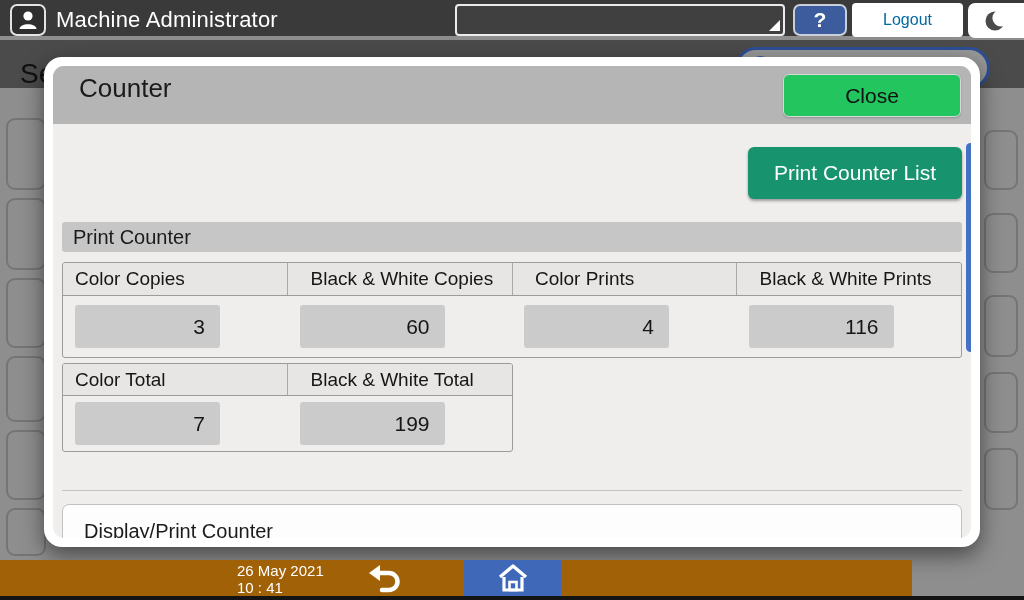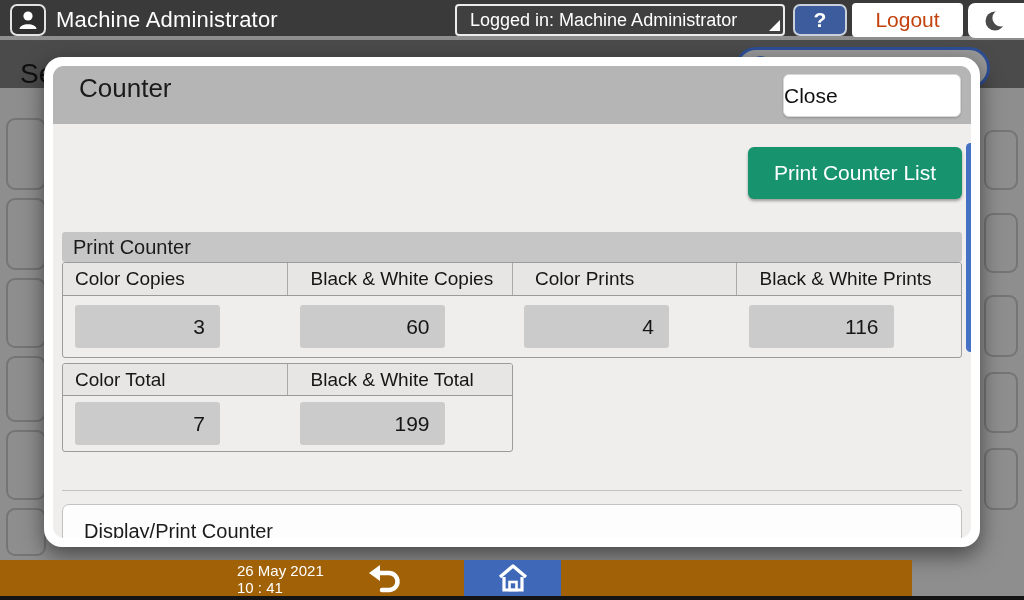--- a/index.html
+++ b/index.html
@@ -18,21 +18,21 @@
     color:#fff; font-size:22px; font-weight:500; letter-spacing:.2px; }
   .login-dd { position:absolute; left:455px; top:4px; width:330px; height:32px;
     border:2px solid #ececec; border-radius:4px; color:#fff; font-size:18px;
     display:flex; align-items:center; padding-left:13px; background:#404040; }
   .dd-corner { position:absolute; right:3px; bottom:3px; width:0; height:0;
     border-left:11px solid transparent; border-bottom:11px solid #fff; }
   .help-btn { position:absolute; left:793px; top:4px; width:54px; height:32px;
     background:#3d5c9d; border:2px solid #c9cfdb; border-radius:7px; color:#fff;
     font-size:21px; font-weight:bold; display:flex; align-items:center; justify-content:center; }
   .logout-btn { position:absolute; left:852px; top:3px; width:111px; height:34px;
-    background:#fff; border-radius:4px; color:#c2410c; font-size:21px;
+    background:#fff; border-radius:4px; color:#0369a1; font-size:16px;
     display:flex; align-items:center; justify-content:center; }
   .moon-btn { position:absolute; left:968px; top:3px; width:62px; height:35px;
     background:#fff; border-radius:7px; display:flex; align-items:center; justify-content:flex-start; padding-left:14px; }
 
   
   .bg-headerband { position:absolute; left:0; top:40px; width:1024px; height:48px; background:#4b4b4b; z-index:1; }
   .bg-title { position:absolute; left:20px; top:58px; font-size:28px; color:#101010; z-index:2; }
   .bg-tile { position:absolute; border:2px solid #757575; border-radius:9px; z-index:2; }
   .bg-search { position:absolute; left:735px; top:47px; width:255px; height:42px;
     border:3px solid #2d4f97; border-radius:22px; background:#989898; z-index:3; }
@@ -41,30 +41,30 @@
 
   
   .dialog { position:absolute; left:44px; top:57px; width:936px; height:490px;
     background:#fff; border-radius:18px; padding:9px; z-index:10;
     box-shadow:0 8px 22px rgba(0,0,0,.5); }
   .dialog-inner { position:relative; width:918px; height:472px; border-radius:11px;
     overflow:hidden; background:#efeeec; }
   .dialog-header { position:absolute; left:0; top:0; width:918px; height:58px; background:#b5b5b5; }
   .dialog-title { position:absolute; left:26px; top:0; height:45px; display:flex; align-items:center;
     font-size:26px; color:#1b1b1b; }
-  .close-btn { position:absolute; right:10px; top:8px; width:178px; height:43px; background:#ffffff;
+  .close-btn { position:absolute; right:10px; top:8px; width:178px; height:43px; background:#22c55e;
     border:1px solid #d8d8d8; border-radius:6px; font-size:21px; color:#111;
-    display:flex; align-items:center; justify-content:flex-start; box-shadow:0 1px 2px rgba(0,0,0,.2); }
+    display:flex; align-items:center; justify-content:center; box-shadow:0 1px 2px rgba(0,0,0,.2); }
   .pcl-btn { position:absolute; left:695px; top:81px; width:214px; height:52px; background:#17946e;
     border-radius:6px; color:#fff; font-size:21px; display:flex; align-items:center; justify-content:center;
     box-shadow:0 2px 3px rgba(0,0,0,.35); }
   .scrollbar { position:absolute; left:913px; top:77px; width:9px; height:209px;
     background:#4571c4; border-radius:5px; }
   .section-bar { position:absolute; left:9px; top:156px; width:900px; height:30px; background:#c6c6c6;
-    border-radius:3px; display:flex; align-items:center; padding-left:11px; font-size:20px; color:#1b1b1b;margin-top:10px; }
+    border-radius:3px; display:flex; align-items:center; padding-left:11px; font-size:20px; color:#1b1b1b; }
   .ctable { position:absolute; left:9px; background:transparent; border:1px solid #9b9b9b; border-radius:3px; overflow:hidden; }
   .ctable-head { display:flex; background:#e7e6e4; border-bottom:1px solid #9b9b9b; }
   .ctable-hcell { display:flex; align-items:center; padding-left:12px; font-size:19px; color:#161616; }
   .ctable-hcell + .ctable-hcell { border-left:1px solid #a9a9a9;padding-left:22px; }
   .ctable-vals { display:flex; }
   .ctable-vcell { display:flex; align-items:center; }
   .chip { margin-left:12px; width:145px; height:43px; background:#cbcbcb; border-radius:3px;
     display:flex; align-items:center; justify-content:flex-end; padding-right:15px; font-size:21px; color:#161616; }
   .t1 { top:196px; width:900px; }
   .t1 .ctable-head { height:33px; }
@@ -110,21 +110,20 @@
 
   <div class="topbar">
     <div class="user-icon">
       <svg width="24" height="24" viewBox="0 0 24 24">
         <circle cx="12" cy="8" r="4.6" fill="#fff"></circle>
         <path d="M3.5 21 c0 -6.5 17 -6.5 17 0 Z" fill="#fff"></path>
       </svg>
     </div>
     <div class="topbar-title">Machine Administrator</div>
     <div class="login-dd">
-      <span>Logged in: Machine Administrator</span>
       <span class="dd-corner"></span>
     </div>
     <div class="help-btn">
       <span>?</span>
     </div>
     <div class="logout-btn">
       <span>Logout</span>
     </div>
     <div class="moon-btn">
       <svg width="30" height="28" viewBox="0 0 30 28">

